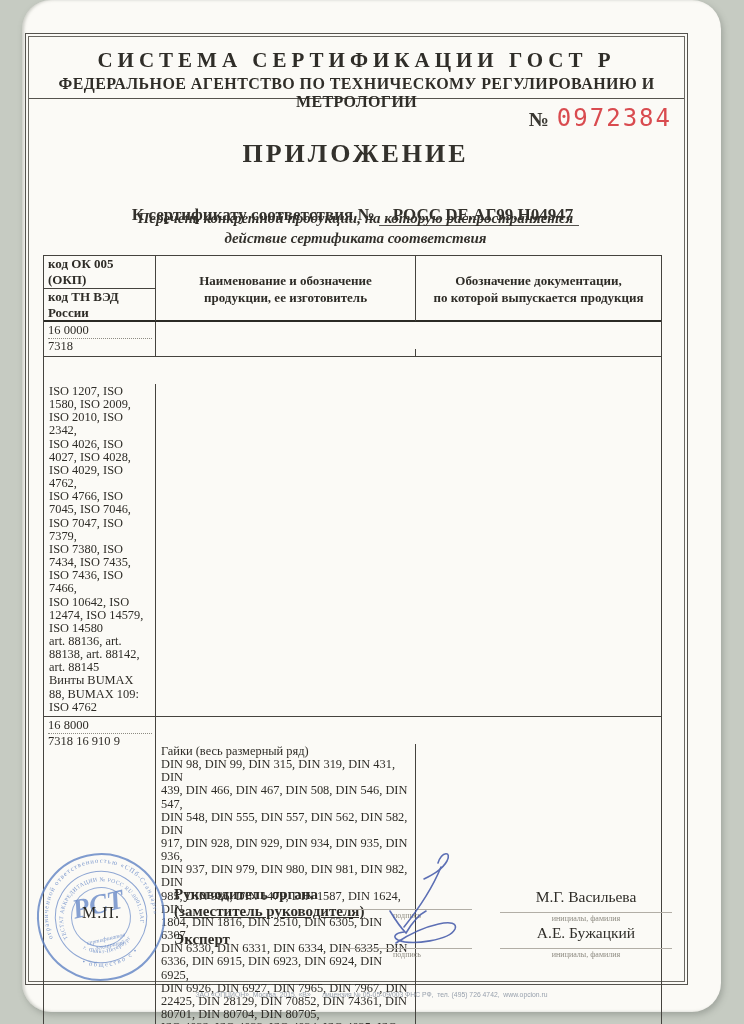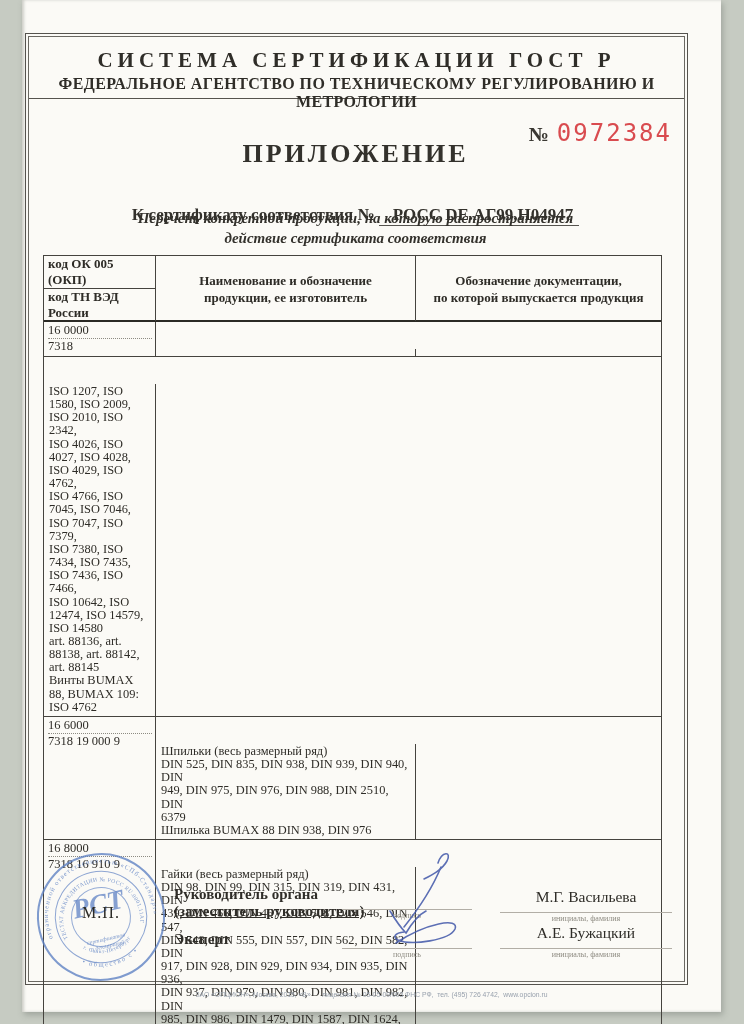--- a/index.html
+++ b/index.html
@@ -1,25 +1,25 @@
 <!DOCTYPE html>
 <html><head>
 <meta charset="utf-8">
 <style>
   html,body{margin:0;padding:0;width:744px;height:1024px;overflow:hidden;
     background:#c6cbc2;font-family:"Liberation Serif",serif;}
   .paper{position:absolute;left:22px;top:0;width:699px;height:1012px;
-    background:#fbfaf6;box-shadow:inset 2px 0 3px rgba(120,125,115,.35), 2px 3px 6px rgba(90,95,88,.35);}
+    background:#fbfaf6;box-shadow:inset 2px 0 3px rgba(120,125,115,.35), 2px 3px 6px rgba(90,95,88,.35);border-radius:29px;}
   .frame{position:absolute;left:3px;top:33px;width:661px;height:950px;border:1.6px solid #55534e;}
   .frame-inner{position:absolute;left:2px;top:2px;right:2px;bottom:2px;border:1px solid #6a6862;}
   .gost-header{position:absolute;left:0;top:0;width:100%;height:61px;border-bottom:1.3px solid #55534e;
     text-align:center;color:#2f2d28;}
   .gh1{margin-top:11px;font-size:21px;font-weight:bold;letter-spacing:5px;}
   .gh2{margin-top:2px;font-size:16px;font-weight:bold;letter-spacing:.4px;}
-  .formnum{position:absolute;left:440px;top:104px;width:210px;text-align:right;white-space:nowrap;margin-top:15px;}
+  .formnum{position:absolute;left:440px;top:104px;width:210px;text-align:right;white-space:nowrap;}
   .num-prefix{font-size:20px;color:#3a3832;font-weight:bold;margin-right:8px;}
   .num-digits{font-family:"DejaVu Sans Mono",monospace;font-size:24px;color:#d94b4f;letter-spacing:2px;}
   .doc-title{position:absolute;left:0;top:139px;width:667px;text-align:center;
     font-size:26px;font-weight:bold;letter-spacing:3px;color:#33312c;}
   .subtitle{position:absolute;left:0;top:178px;width:667px;text-align:center;
     font-size:17px;font-weight:bold;color:#33312c;margin-top:27px;}
   .subtitle .cert-no{border-bottom:1px solid #55534e;padding:0 6px 1px 14px;font-weight:bold;}
   .desc{position:absolute;left:0;top:208px;width:667px;text-align:center;
     font-size:15px;font-weight:bold;color:#33312c;white-space:pre-line;line-height:20px;font-style:italic;}
   .pre{white-space:pre-line;margin-top:27px;}
@@ -116,32 +116,20 @@
 ISO 4026, ISO 4027, ISO 4028, ISO 4029, ISO 4762,
 ISO 4766, ISO 7045, ISO 7046, ISO 7047, ISO 7379,
 ISO 7380, ISO 7434, ISO 7435, ISO 7436, ISO 7466,
 ISO 10642, ISO 12474, ISO 14579, ISO 14580
 art. 88136, art. 88138, art. 88142, art. 88145
 Винты BUMAX 88, BUMAX 109: ISO 4762</div>
         <div class="td td-content pre"></div>
       </div>
       <div class="trow">
         <div class="td td-codes">
-          <div class="okp">16 6000</div>
-          <div class="tnved">7318 19 000 9</div>
-        </div>
-        <div class="td td-content pre">Шпильки (весь размерный ряд)
-DIN 525, DIN 835, DIN 938, DIN 939, DIN 940, DIN
-949, DIN 975, DIN 976, DIN 988, DIN 2510, DIN
-6379
-Шпилька BUMAX 88 DIN 938, DIN 976</div>
-        <div class="td td-content pre"></div>
-      </div>
-      <div class="trow">
-        <div class="td td-codes">
           <div class="okp">16 8000</div>
           <div class="tnved">7318 16 910 9</div>
         </div>
         <div class="td td-content pre">Гайки (весь размерный ряд)
 DIN 98, DIN 99, DIN 315, DIN 319, DIN 431, DIN
 439, DIN 466, DIN 467, DIN 508, DIN 546, DIN 547,
 DIN 548, DIN 555, DIN 557, DIN 562, DIN 582, DIN
 917, DIN 928, DIN 929, DIN 934, DIN 935, DIN 936,
 DIN 937,  DIN 979, DIN 980, DIN 981, DIN 982, DIN
 985, DIN 986, DIN 1479,  DIN 1587, DIN 1624, DIN

